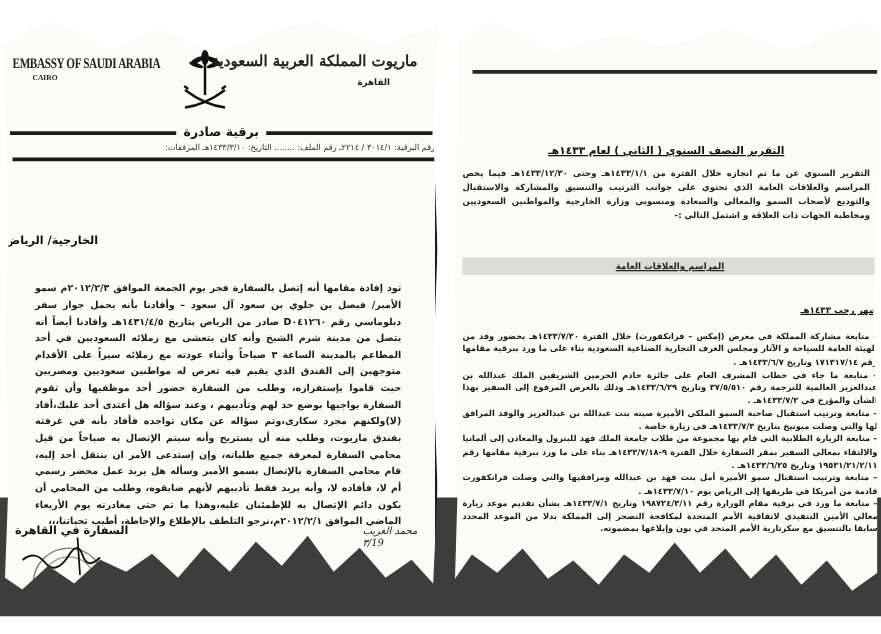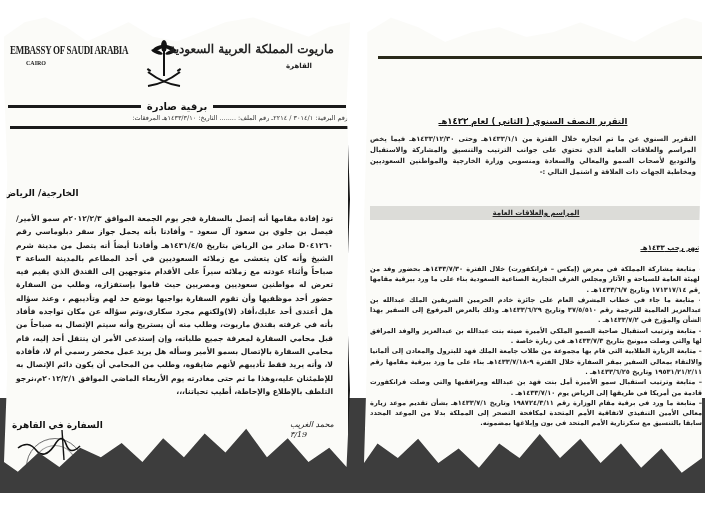--- a/index.html
+++ b/index.html
@@ -94,21 +94,21 @@
     .addressee {
       position: absolute; left: 0; top: 180px; width: 346px;
       text-align: left; font-size: 9px; font-weight: bold; color: #111;
       direction: rtl;
     }
     .cable-body {
       position: absolute; left: 8px; top: 200px; width: 325px;
       direction: rtl; text-align: justify;
       font-size: 7.6px; line-height: 13.3px; font-weight: bold; color: #1a1a1a;
     }
-    .cable-body p { margin: 4px; }
+    .cable-body p { margin: 16px; }
     .sign-block {
       position: absolute; left: 8px; top: 412px;
       font-size: 9px; font-weight: bold; color: #111; direction: rtl;
     }
     .seal {
       position: absolute; left: 22px; top: 430px; width: 58px; height: 58px;
       border-radius: 50%; border: 1.5px solid #777;
       box-shadow: inset 0 0 0 6px #fbfbf8, inset 0 0 0 7px #999;
     }
     .signature {

